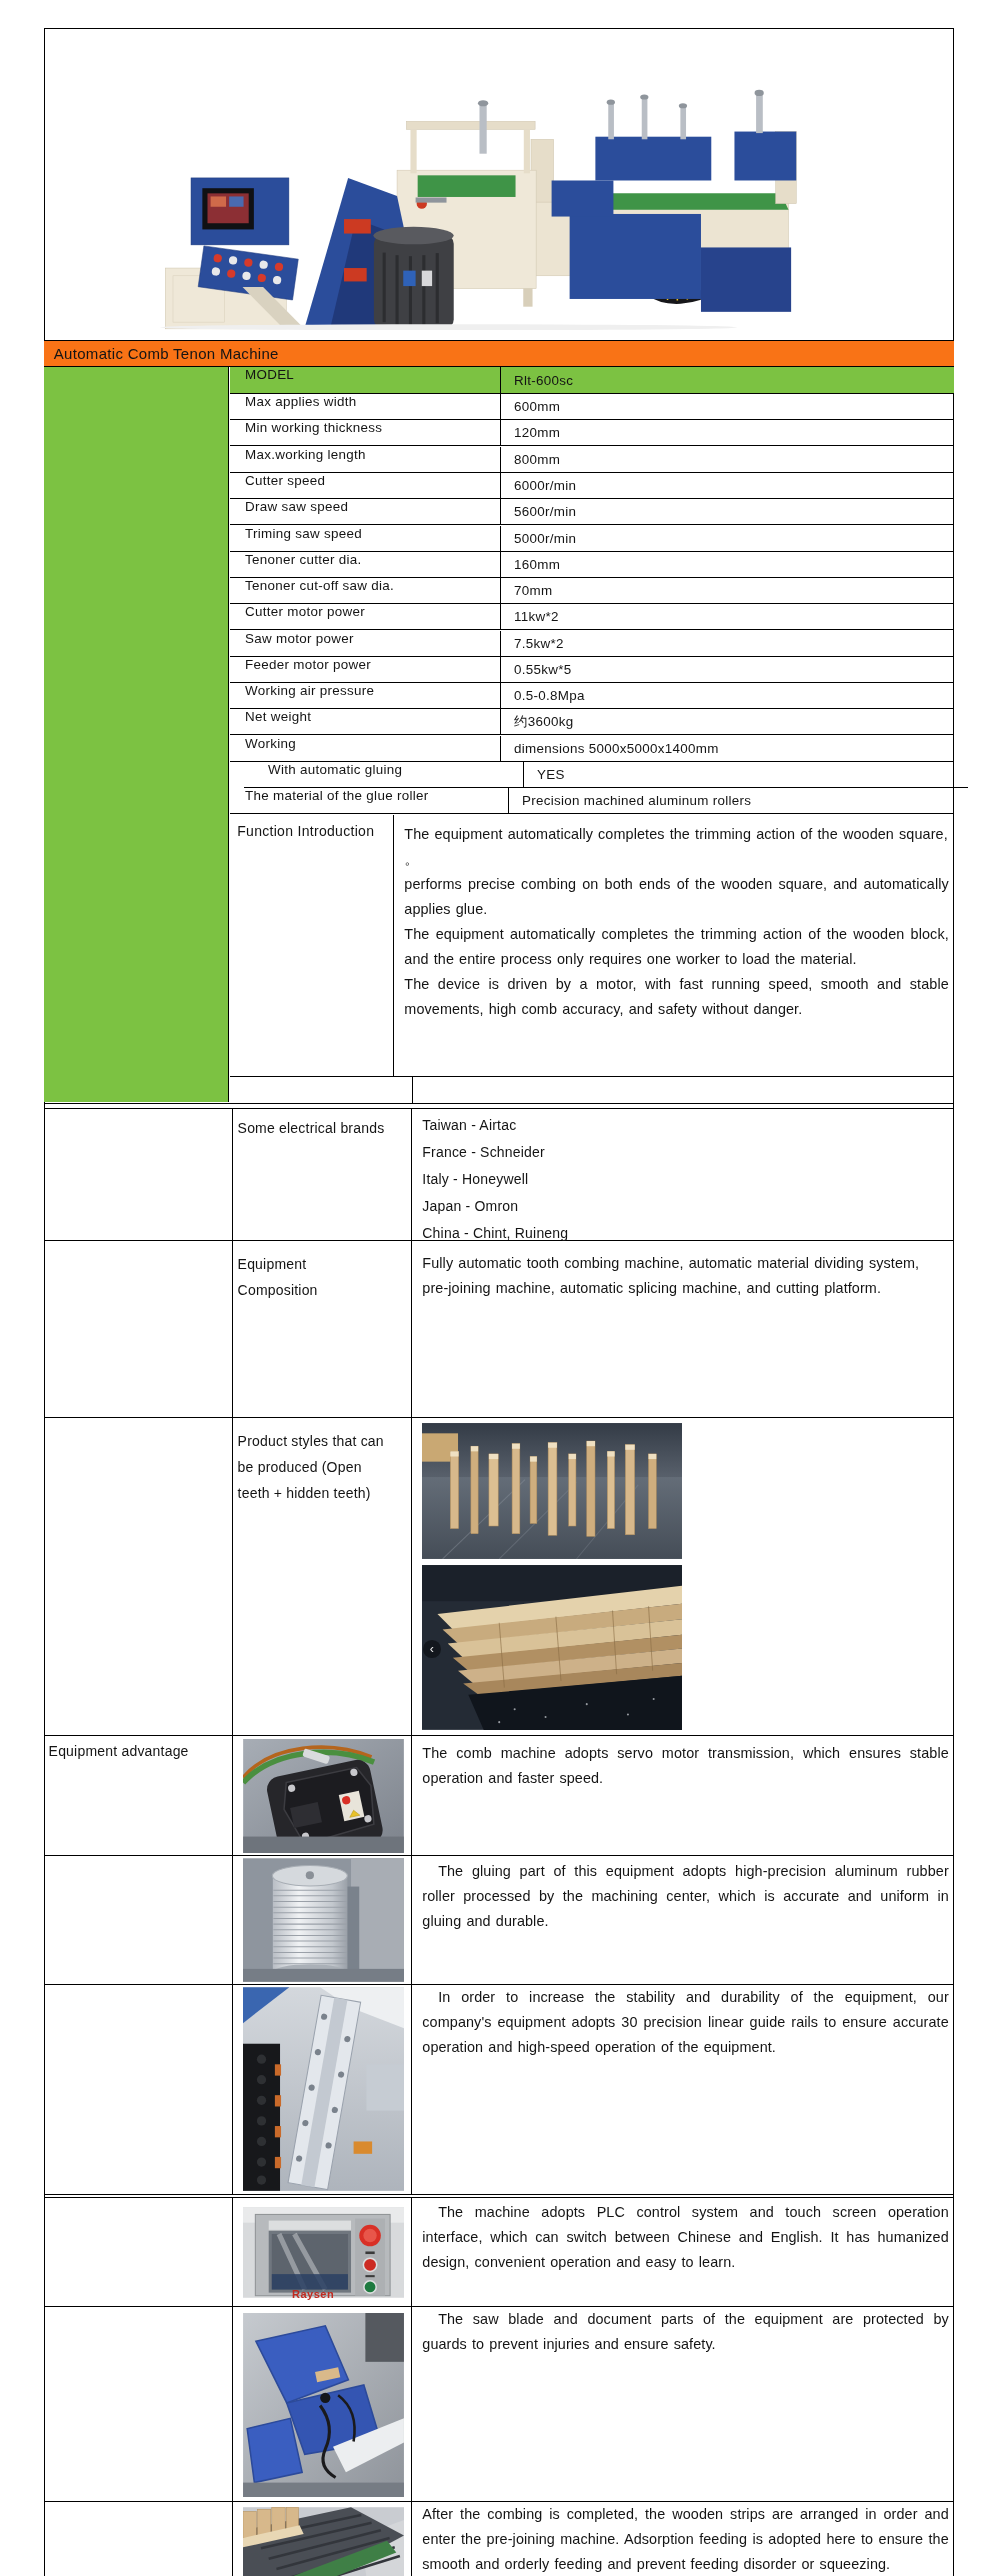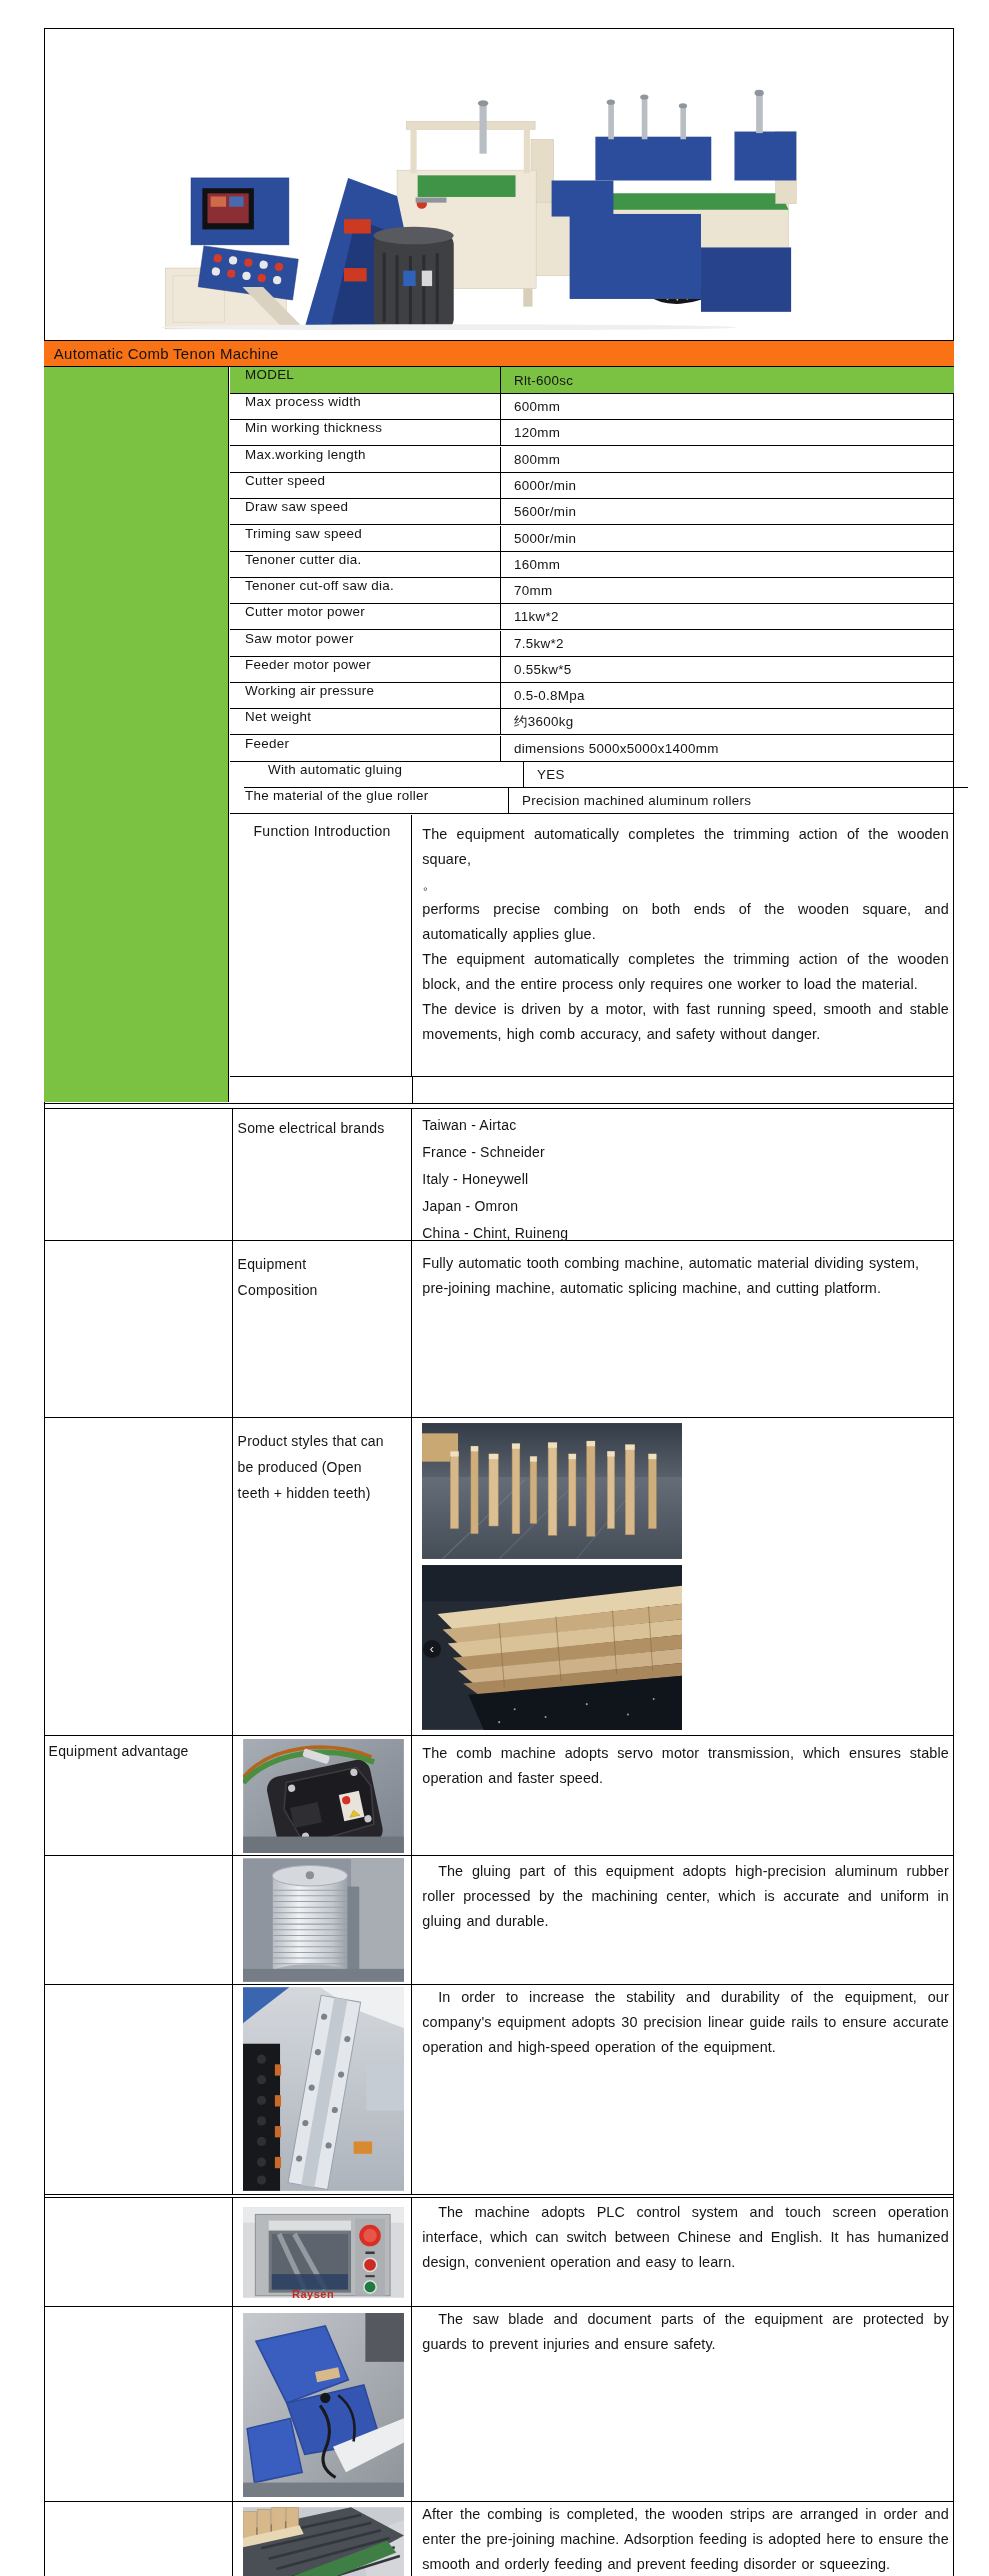--- a/index.html
+++ b/index.html
@@ -9,21 +9,21 @@
   .sheet-border{border:1px solid #000;}
   .band{background:#f97316;border-top:0.5px solid #000;border-bottom:0.5px solid #000;
         display:flex;align-items:center;font-size:15px;letter-spacing:0.3px;}
   .band span{padding-left:9.8px;}
   .greencol{background:#7CC242;border-right:0.5px solid #000;}
   .specrow{display:flex;align-items:flex-start;border-bottom:0.5px solid #000;font-size:13.4px;letter-spacing:0.3px;}
   .specrow.model{background:#7CC242;}
   .spec-label{width:270px;padding-left:15px;box-sizing:border-box;}
   .spec-value{flex:1;align-self:stretch;display:flex;align-items:center;border-left:0.5px solid #000;padding-left:13px;box-sizing:border-box;}
   .firow{display:flex;border-bottom:0.5px solid #000;}
-  .fi-label{width:182px;border-right:0.5px solid #000;padding:8.2px 4.1px 0 7.2px;font-size:14px;letter-spacing:0.3px;box-sizing:border-box;text-align:center;}
+  .fi-label{width:164px;border-right:0.5px solid #000;padding:8.2px 4.1px 0 7.2px;font-size:14px;letter-spacing:0.3px;box-sizing:border-box;}
   .fi-body{flex:1;padding:6.7px 5.2px 0 10.3px;box-sizing:border-box;}
   .para{font-size:14.4px;line-height:25px;text-align:justify;margin:0;letter-spacing:0.1px;word-spacing:1px;}
   .para.indent{text-indent:1.1em;}
   .trow{display:flex;border-bottom:0.5px solid #000;}
   .trow.nob{border-bottom:none;}
   .ca{width:189px;border-right:0.5px solid #000;padding:7.2px 4.1px 0 4.6px;font-size:14px;letter-spacing:0.2px;box-sizing:border-box;}
   .cb{width:179px;border-right:0.5px solid #000;padding:6.2px 4.1px 0 4.6px;font-size:14px;line-height:26px;letter-spacing:0.2px;box-sizing:border-box;}
   .cc{flex:1;padding:3.1px 5.2px 0 10.3px;box-sizing:border-box;}
   .brandline{font-size:14px;line-height:27px;letter-spacing:0.2px;}
   .dbl{border-top:0.5px solid #000;border-bottom:0.5px solid #000;}
@@ -123,21 +123,21 @@
   </div>
 
   <div class="abs greencol" style="left:44px;top:367px;width:185px;height:735px;"></div>
 
   <div class="abs specrow model" style="left:230px;top:367px;width:724px;height:27px;">
     <div class="spec-label">MODEL</div>
     <div class="spec-value">Rlt-600sc</div>
   </div>
 
   <div class="abs specrow" style="left:230px;top:394px;width:724px;height:26px;">
-    <div class="spec-label">Max process width</div>
+    <div class="spec-label">Max applies width</div>
     <div class="spec-value">600mm</div>
   </div>
   <div class="abs specrow" style="left:230px;top:420px;width:724px;height:26px;">
     <div class="spec-label">Min working thickness</div>
     <div class="spec-value">120mm</div>
   </div>
   <div class="abs specrow" style="left:230px;top:447px;width:724px;height:26px;">
     <div class="spec-label">Max.working length</div>
     <div class="spec-value">800mm</div>
   </div>
@@ -175,21 +175,21 @@
   </div>
   <div class="abs specrow" style="left:230px;top:683px;width:724px;height:26px;">
     <div class="spec-label">Working air pressure</div>
     <div class="spec-value">0.5-0.8Mpa</div>
   </div>
   <div class="abs specrow" style="left:230px;top:709px;width:724px;height:26px;">
     <div class="spec-label">Net weight</div>
     <div class="spec-value">约3600kg</div>
   </div>
   <div class="abs specrow" style="left:230px;top:736px;width:724px;height:26px;">
-    <div class="spec-label">Feeder</div>
+    <div class="spec-label">Working</div>
     <div class="spec-value">dimensions 5000x5000x1400mm</div>
   </div>
   <div class="abs specrow" style="left:244px;top:762px;width:724px;height:26px;padding-left:9px;">
     <div class="spec-label">With automatic gluing</div>
     <div class="spec-value">YES</div>
   </div>
   <div class="abs specrow" style="left:230px;top:788px;width:724px;height:26px;gap:8px;">
     <div class="spec-label">The material of the glue roller</div>
     <div class="spec-value">Precision machined aluminum rollers</div>
   </div>

